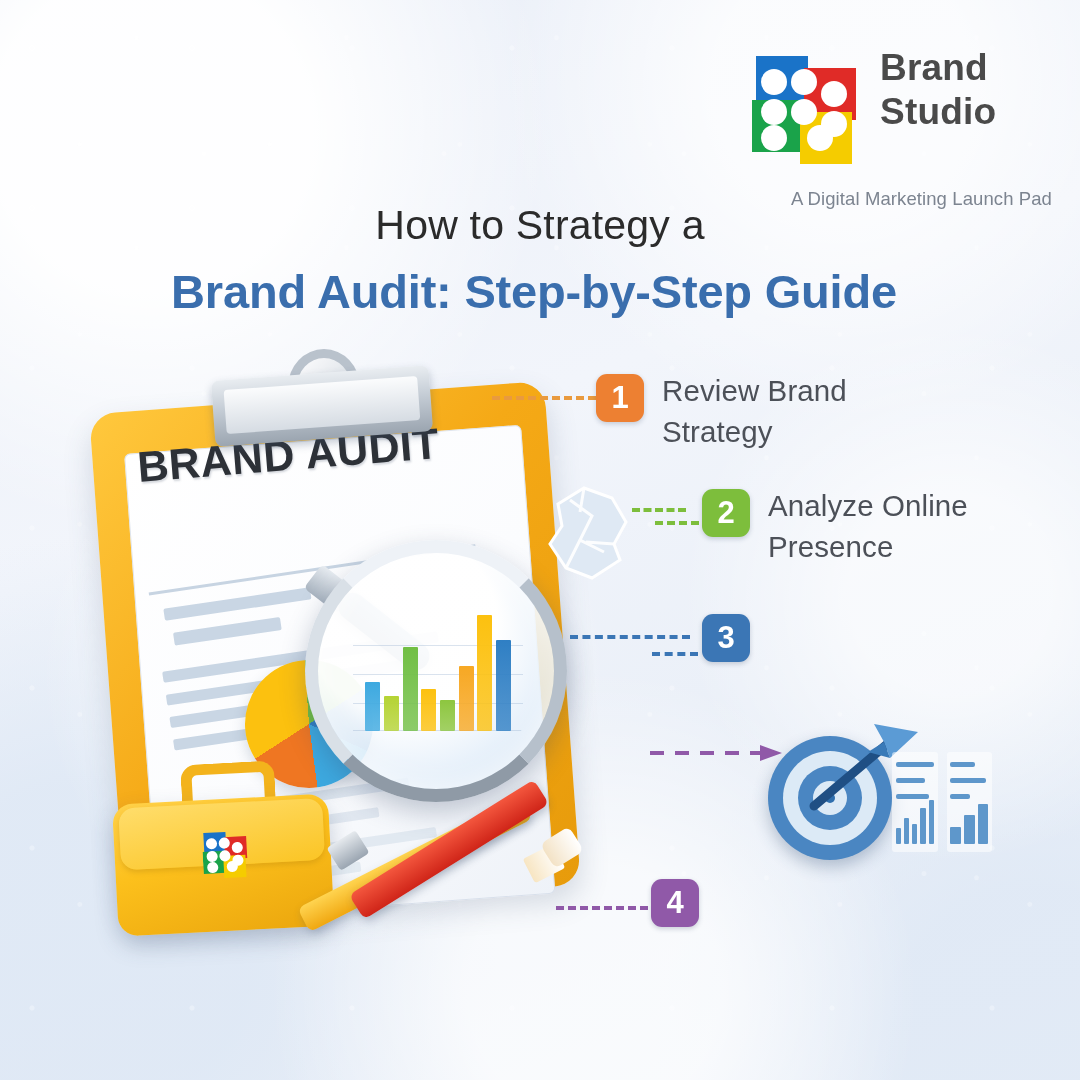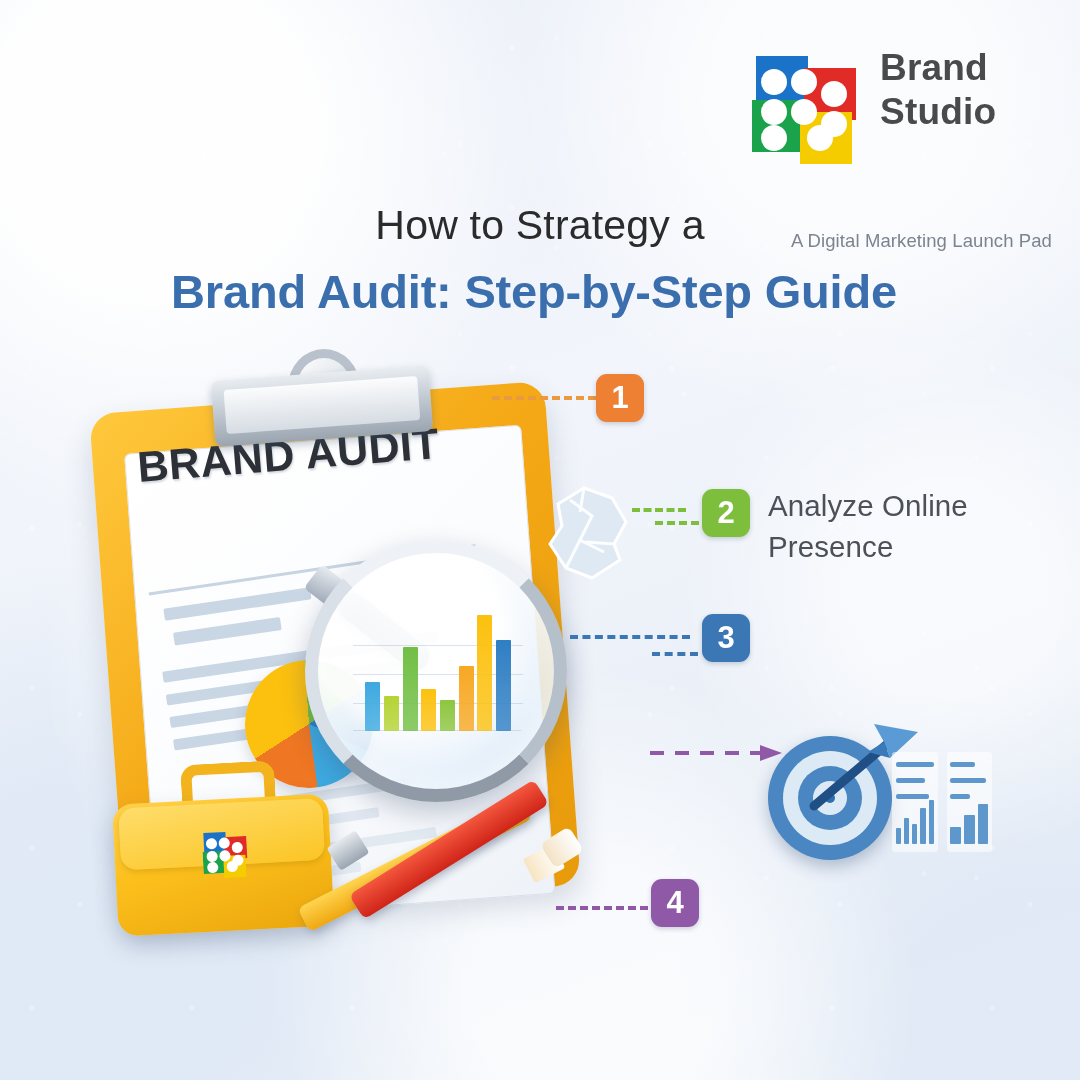--- a/index.html
+++ b/index.html
@@ -28,21 +28,21 @@
       radial-gradient(circle at 42% 76%, rgba(255,255,255,.5) 0 2px, transparent 3px),
       radial-gradient(circle at 85% 64%, rgba(255,255,255,.5) 0 2px, transparent 3px);
     background-size:160px 160px,210px 210px,190px 190px,240px 240px;}
 
   
   .logo-block{position:absolute;left:752px;top:52px;width:300px;height:150px;}
   .logo-mark{position:absolute;left:0;top:2px;width:108px;height:112px;}
   .logo-text{position:absolute;left:128px;top:-6px;width:180px;}
   .logo-line{font-weight:bold;font-size:37px;line-height:44px;color:#4a4a4a;letter-spacing:.2px;}
   .logo-tag{position:absolute;left:-10px;top:136px;width:310px;text-align:right;
-    font-size:18.5px;color:#7c8490;letter-spacing:.1px;white-space:nowrap;margin-top:42px;}
+    font-size:18.5px;color:#7c8490;letter-spacing:.1px;white-space:nowrap;}
 
   
   .head-1{position:absolute;left:0;top:202px;width:1080px;text-align:center;
     font-size:41px;color:#2b2b2b;letter-spacing:.2px;}
   .head-2{position:absolute;left:0;top:264px;width:1068px;text-align:center;
     font-size:47px;font-weight:bold;color:#3a6ead;letter-spacing:-.2px;}
 
   
   .step{position:absolute;display:flex;align-items:flex-start;}
   .badge{width:48px;height:48px;border-radius:11px;color:#fff;font-weight:bold;
@@ -317,20 +317,22 @@
   <div class="dash" id="dash-3a"></div>
   <div class="dash" id="dash-3b"></div>
   <div class="dash" id="dash-4"></div>
   <svg class="arrow-3" viewBox="0 0 140 22">
     <line x1="2" y1="11" x2="112" y2="11" stroke="#9059a8" stroke-width="4" stroke-dasharray="14 11"></line>
     <path d="M112 3 L134 11 L112 19 Z" fill="#9059a8"></path>
   </svg>
 
   <div class="step" id="step-1">
     <div class="badge" style="background: rgb(237, 128, 50);">1</div>
+    <div class="step-label">Review Brand
+Strategy</div>
   </div>
   <div class="step" id="step-2">
     <div class="badge" style="background: rgb(125, 190, 60);">2</div>
     <div class="step-label">Analyze Online
 Presence</div>
   </div>
   <div class="step" id="step-3">
     <div class="badge" style="background: rgb(59, 118, 181);">3</div>
   </div>
   <div class="step" id="step-4">

